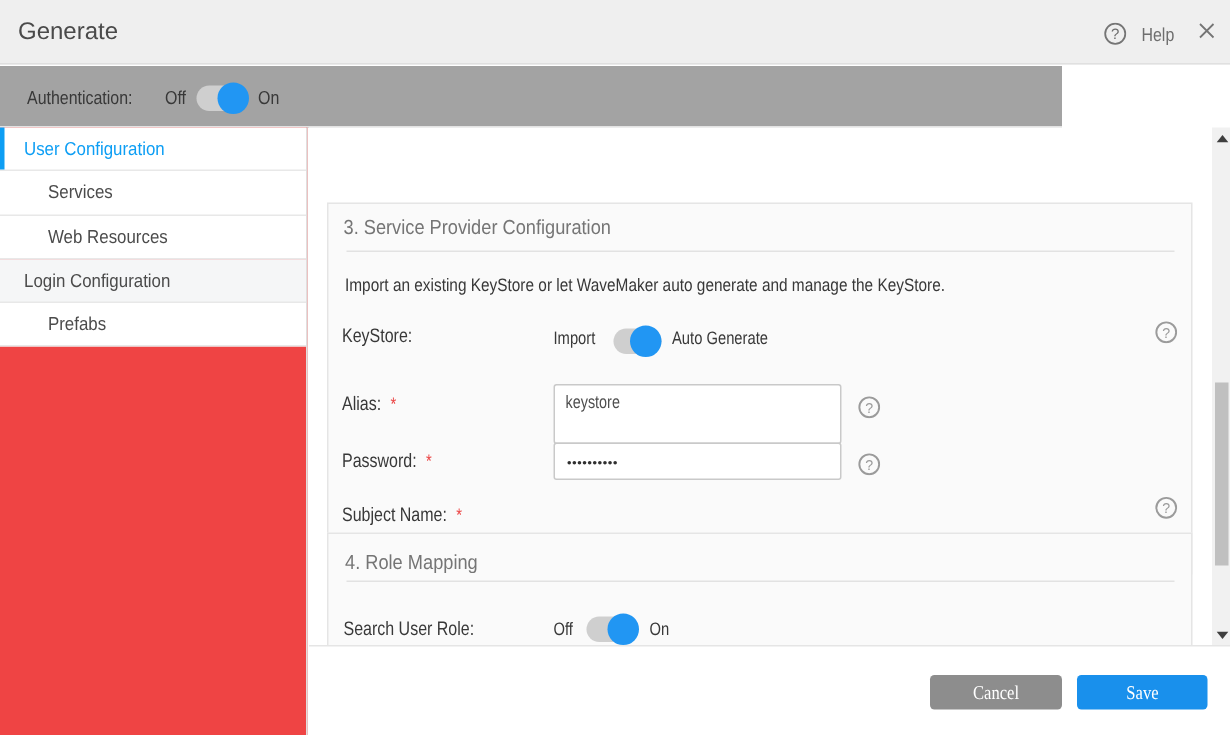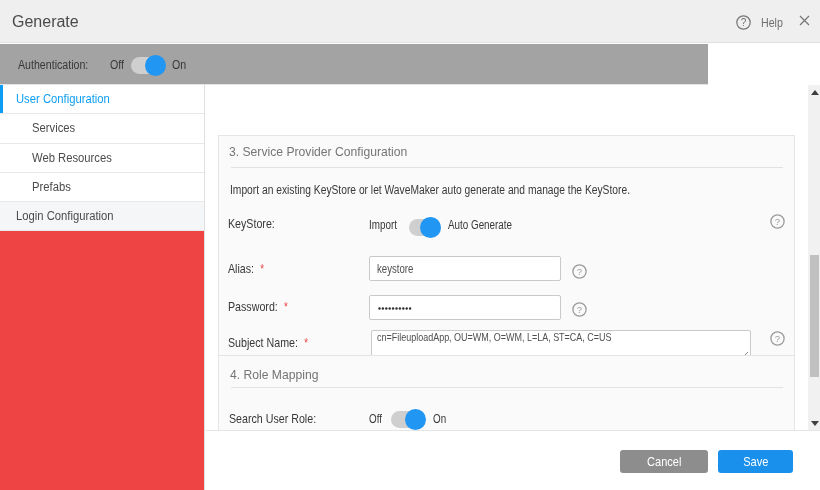--- a/index.html
+++ b/index.html
@@ -37,25 +37,25 @@
 #card2 { top:269.5px; height:200px; }
 .h3t { position:absolute; left:10.5px; font-size:13.5px; color:#757575; transform:scaleX(.9); transform-origin:0 50%; white-space:nowrap; }
 .hr { position:absolute; left:12px; right:11px; height:1px; background:#e2e2e2; }
 .flabel { position:absolute; font-size:13px; color:#383838; transform:scaleX(.82); transform-origin:0 50%; white-space:nowrap; }
 .tlabel { position:absolute; font-size:12px; color:#383838; transform:scaleX(.82); transform-origin:0 50%; white-space:nowrap; }
 .req { color:#eb4444; font-size:12px; margin-left:4px; }
 .inp { position:absolute; background:#fff; border:1px solid #c9c9c9; border-radius:2px; }
 .inp .tx { font-size:12px; color:#4f4f4f; margin-left:6px; transform:scaleX(.8); }
 
 
-.footer { position:absolute; left:206px; top:430px; width:614px; height:60px; background:#fff; border-top:1px solid #e5e5e5; }
+.footer { position:absolute; left:206px; top:430px; width:614px; height:60px; background:#fff; border-top:1px solid #e5e5e5;font-family:Liberation Serif, serif; }
 .btn { position:absolute; top:19px; height:23px; border-radius:3px; color:#fff; font-size:13px; text-align:center; line-height:23px; }
 .btn .tx { transform:scaleX(.85); transform-origin:50% 50%; }
 .btn.cancel { left:414px; width:88px; background:#8d8d8d; }
-.btn.save { left:512px; width:75px; background:#1990ec; }
+.btn.save { left:512px; width:87px; background:#1990ec; }
 
 
 .sbar { position:absolute; left:808px; top:85px; width:12px; height:345px; background:#f1f1f1; }
 .sbar .thumb { position:absolute; left:2px; top:169.5px; width:8.5px; height:122.5px; background:#c0c0c0; }
 .sarr { position:absolute; left:3.2px; }
 .q15 { position:absolute; }
 </style>
 </head>
 <body>
 
@@ -77,43 +77,43 @@
   <div class="toggle" style="left:131px; top:13px; width:34px; height:17px;">
       <div class="knob"></div>
     </div>
   <span class="tlabel" style="left:172px; top:14px; font-size:12.5px; transform:scaleX(.85);">On</span>
 </div>
 
 <div class="sidebar">
   <div class="item sel first"><span class="tx">User Configuration</span></div>
   <div class="item sub"><span class="tx">Services</span></div>
   <div class="item sub"><span class="tx">Web Resources</span></div>
+  <div class="item"><span class="tx">Login Configuration</span></div>
   <div class="item sub"><span class="tx">Prefabs</span></div>
-  <div class="item"><span class="tx">Login Configuration</span></div>
 </div>
 
 <div class="content">
   <div class="card" id="card1">
     <div class="h3t" style="top:7.5px; left:9.5px;">3. Service Provider Configuration</div>
     <div class="hr" style="top:31px;"></div>
     <span class="tlabel" style="left:10.5px; top:47px; transform:scaleX(.855);">Import an existing KeyStore or let WaveMaker auto generate and manage the KeyStore.</span>
 
     <span class="flabel" style="left:9px; top:79.5px;">KeyStore:</span>
     <span class="tlabel" style="left:150px; top:81.5px;">Import</span>
     <div class="toggle" style="left:190px; top:83px; width:31.5px; height:17px;">
         <div class="knob"></div>
       </div>
     <span class="tlabel" style="left:229px; top:81.5px;">Auto Generate</span>
     <svg class="q15" style="left:551px; top:77.5px;" width="15" height="15" viewBox="0 0 15 15">
         <circle cx="7.5" cy="7.5" r="6.6" fill="none" stroke="#9b9b9b" stroke-width="1.3"></circle>
         <text x="7.5" y="11" font-size="9.5" fill="#9b9b9b" text-anchor="middle" font-family="Liberation Sans">?</text>
       </svg>
 
     <span class="flabel" style="left:9px; top:125px;">Alias: <span class="req">*</span></span>
-    <div class="inp" style="left:150px; top:120px; width:192px; height:25px; line-height:22px;"><span class="tx" style="margin-left:7px;">keystore</span></div>
+    <div class="inp" style="left:150px; top:120px; width:192px; height:40px; line-height:22px;"><span class="tx" style="margin-left:7px;">keystore</span></div>
     <svg class="q15" style="left:353px; top:128px;" width="15" height="15" viewBox="0 0 15 15">
         <circle cx="7.5" cy="7.5" r="6.6" fill="none" stroke="#9b9b9b" stroke-width="1.3"></circle>
         <text x="7.5" y="11" font-size="9.5" fill="#9b9b9b" text-anchor="middle" font-family="Liberation Sans">?</text>
       </svg>
 
     <span class="flabel" style="left:9px; top:162.5px;">Password: <span class="req">*</span></span>
     <div class="inp" style="left:150px; top:159px; width:192px; height:25px;">
         <svg style="position:absolute; left:8px; top:9px;" width="36" height="7" viewBox="0 0 36 7">
           <g fill="#2f2f2f">
             <circle cx="1.5" cy="3.5" r="1.2"></circle>
@@ -128,26 +128,20 @@
             <circle cx="32.1" cy="3.5" r="1.2"></circle>
           </g>
         </svg>
       </div>
     <svg class="q15" style="left:353px; top:166px;" width="15" height="15" viewBox="0 0 15 15">
         <circle cx="7.5" cy="7.5" r="6.6" fill="none" stroke="#9b9b9b" stroke-width="1.3"></circle>
         <text x="7.5" y="11" font-size="9.5" fill="#9b9b9b" text-anchor="middle" font-family="Liberation Sans">?</text>
       </svg>
 
     <span class="flabel" style="left:9px; top:199px;">Subject Name: <span class="req">*</span></span>
-    <div class="inp" style="left:151.5px; top:194px; width:380px; height:31px;">
-      <span class="tx" style="position:absolute; left:5px; top:0px; margin-left:0; font-size:10.5px; transform:scaleX(.855);">cn=FileuploadApp, OU=WM, O=WM, L=LA, ST=CA, C=US</span>
-      <svg style="position:absolute; right:1px; bottom:1px;" width="8" height="8" viewBox="0 0 8 8">
-          <path d="M7 1 L1 7 M7 4.5 L4.5 7" stroke="#8a8a8a" stroke-width="1"></path>
-        </svg>
-    </div>
     <svg class="q15" style="left:551px; top:194.5px;" width="15" height="15" viewBox="0 0 15 15">
         <circle cx="7.5" cy="7.5" r="6.6" fill="none" stroke="#9b9b9b" stroke-width="1.3"></circle>
         <text x="7.5" y="11" font-size="9.5" fill="#9b9b9b" text-anchor="middle" font-family="Liberation Sans">?</text>
       </svg>
   </div>
 
   <div class="card" id="card2">
     <div class="h3t" style="top:11.5px;">4. Role Mapping</div>
     <div class="hr" style="top:31.5px;"></div>
     <span class="flabel" style="left:10px; top:55px;">Search User Role:</span>

